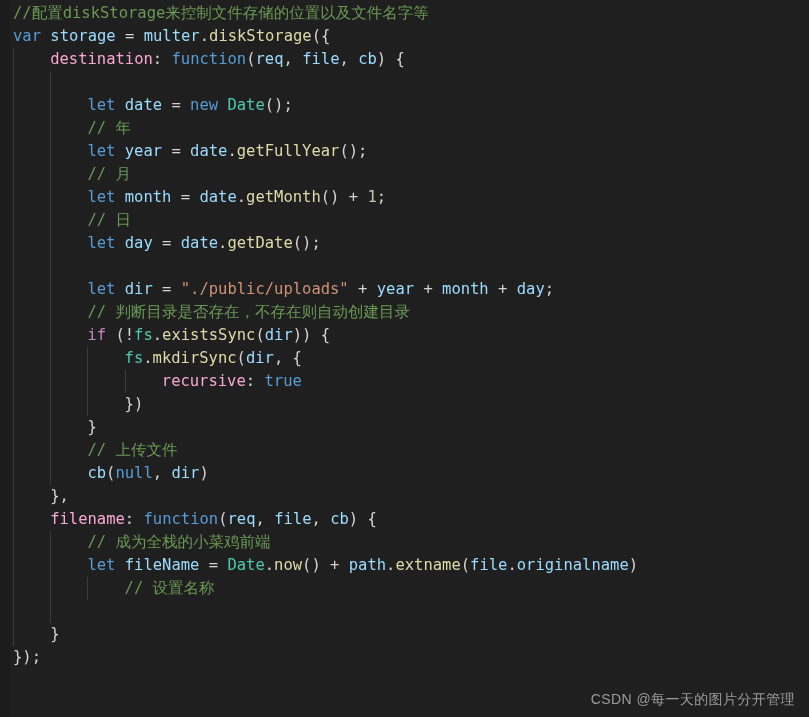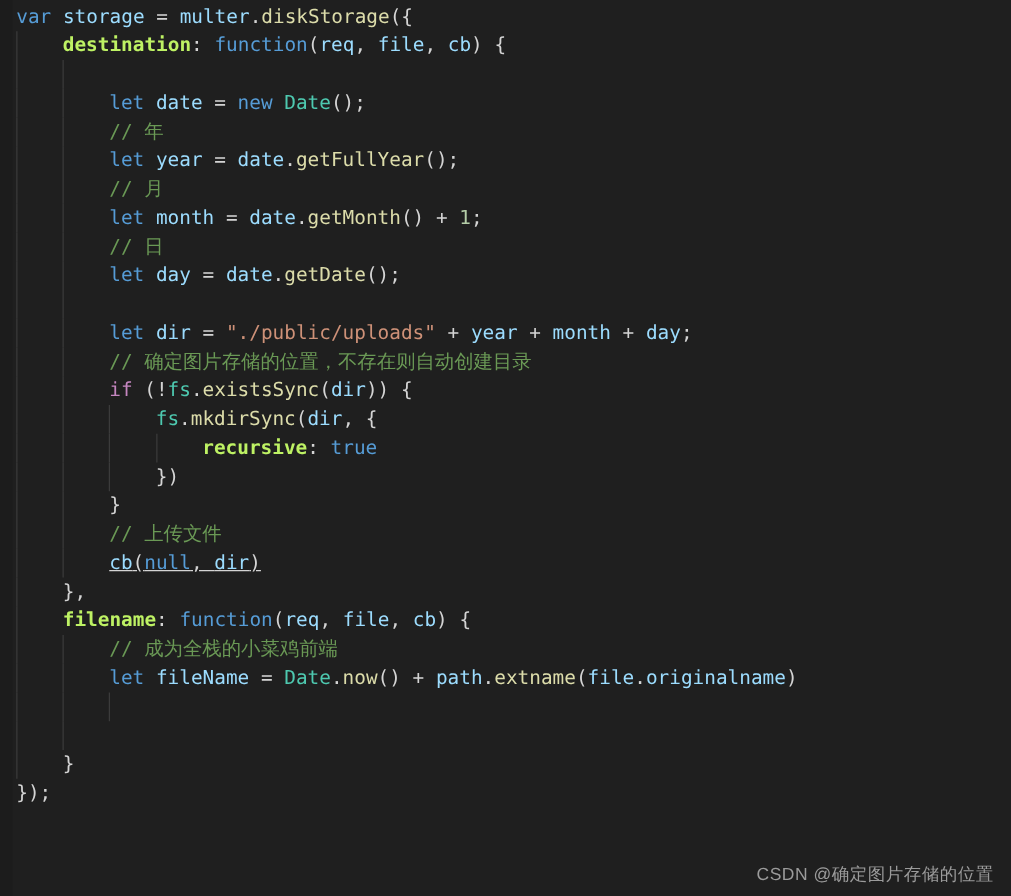--- a/index.html
+++ b/index.html
@@ -64,63 +64,64 @@
   
   .cmt   { color: #6a9955; }
   .kw    { color: #569cd6; }   
   .ctrl  { color: #c586c0; }   
   .var   { color: #9cdcfe; }   
   .fn    { color: #dcdcaa; }   
   .type  { color: #4ec9b0; }   
   .str   { color: #ce9178; }   
   .num   { color: #b5cea8; }   
   .pun   { color: #d4d4d4; }   
-  .prop  { color: #bef264; font-weight: bold; }   
+  .prop  { color: #f9a8d4; }   
 
   .watermark {
     position: absolute;
     right: 14px;
     bottom: 8px;
     font-family: "Liberation Sans", sans-serif;
     font-size: 14px;
     color: #9b9b9b;
     letter-spacing: 0.4px;
     z-index: 5;
     white-space: pre;
   }
 </style>
 </head>
 <body>
 
 <div id="editor">
   <div class="gutter-strip"></div>
   <div id="code-area">
+      <div class="code-line"><span class="line-content" style="margin-left: 0px;"><span class="cmt">//配置diskStorage来控制文件存储的位置以及文件名字等</span></span></div>
       <div class="code-line"><span class="line-content" style="margin-left: 0px;"><span class="kw">var</span><span class="pun"> </span><span class="var">storage</span><span class="pun"> </span><span class="pun">=</span><span class="pun"> </span><span class="var">multer</span><span class="pun">.</span><span class="fn">diskStorage</span><span class="pun">({</span></span></div>
       <div class="code-line"><div class="indent-guide" style="left: 13px;"></div><span class="line-content" style="margin-left: 37.2px;"><span class="prop">destination</span><span class="pun">: </span><span class="kw">function</span><span class="pun">(</span><span class="var">req</span><span class="pun">, </span><span class="var">file</span><span class="pun">, </span><span class="var">cb</span><span class="pun">) {</span></span></div>
       <div class="code-line"><div class="indent-guide" style="left: 13px;"></div><div class="indent-guide" style="left: 50.2px;"></div></div>
       <div class="code-line"><div class="indent-guide" style="left: 13px;"></div><div class="indent-guide" style="left: 50.2px;"></div><span class="line-content" style="margin-left: 74.4px;"><span class="kw">let</span><span class="pun"> </span><span class="var">date</span><span class="pun"> = </span><span class="kw">new</span><span class="pun"> </span><span class="type">Date</span><span class="pun">();</span></span></div>
       <div class="code-line"><div class="indent-guide" style="left: 13px;"></div><div class="indent-guide" style="left: 50.2px;"></div><span class="line-content" style="margin-left: 74.4px;"><span class="cmt">// 年</span></span></div>
       <div class="code-line"><div class="indent-guide" style="left: 13px;"></div><div class="indent-guide" style="left: 50.2px;"></div><span class="line-content" style="margin-left: 74.4px;"><span class="kw">let</span><span class="pun"> </span><span class="var">year</span><span class="pun"> = </span><span class="var">date</span><span class="pun">.</span><span class="fn">getFullYear</span><span class="pun">();</span></span></div>
       <div class="code-line"><div class="indent-guide" style="left: 13px;"></div><div class="indent-guide" style="left: 50.2px;"></div><span class="line-content" style="margin-left: 74.4px;"><span class="cmt">// 月</span></span></div>
       <div class="code-line"><div class="indent-guide" style="left: 13px;"></div><div class="indent-guide" style="left: 50.2px;"></div><span class="line-content" style="margin-left: 74.4px;"><span class="kw">let</span><span class="pun"> </span><span class="var">month</span><span class="pun"> = </span><span class="var">date</span><span class="pun">.</span><span class="fn">getMonth</span><span class="pun">() + </span><span class="num">1</span><span class="pun">;</span></span></div>
       <div class="code-line"><div class="indent-guide" style="left: 13px;"></div><div class="indent-guide" style="left: 50.2px;"></div><span class="line-content" style="margin-left: 74.4px;"><span class="cmt">// 日</span></span></div>
       <div class="code-line"><div class="indent-guide" style="left: 13px;"></div><div class="indent-guide" style="left: 50.2px;"></div><span class="line-content" style="margin-left: 74.4px;"><span class="kw">let</span><span class="pun"> </span><span class="var">day</span><span class="pun"> = </span><span class="var">date</span><span class="pun">.</span><span class="fn">getDate</span><span class="pun">();</span></span></div>
       <div class="code-line"><div class="indent-guide" style="left: 13px;"></div><div class="indent-guide" style="left: 50.2px;"></div></div>
       <div class="code-line"><div class="indent-guide" style="left: 13px;"></div><div class="indent-guide" style="left: 50.2px;"></div><span class="line-content" style="margin-left: 74.4px;"><span class="kw">let</span><span class="pun"> </span><span class="var">dir</span><span class="pun"> = </span><span class="str">"./public/uploads"</span><span class="pun"> + </span><span class="var">year</span><span class="pun"> + </span><span class="var">month</span><span class="pun"> + </span><span class="var">day</span><span class="pun">;</span></span></div>
-      <div class="code-line"><div class="indent-guide" style="left: 13px;"></div><div class="indent-guide" style="left: 50.2px;"></div><span class="line-content" style="margin-left: 74.4px;"><span class="cmt">// 确定图片存储的位置，不存在则自动创建目录</span></span></div>
+      <div class="code-line"><div class="indent-guide" style="left: 13px;"></div><div class="indent-guide" style="left: 50.2px;"></div><span class="line-content" style="margin-left: 74.4px;"><span class="cmt">// 判断目录是否存在，不存在则自动创建目录</span></span></div>
       <div class="code-line"><div class="indent-guide" style="left: 13px;"></div><div class="indent-guide" style="left: 50.2px;"></div><span class="line-content" style="margin-left: 74.4px;"><span class="ctrl">if</span><span class="pun"> (!</span><span class="type">fs</span><span class="pun">.</span><span class="fn">existsSync</span><span class="pun">(</span><span class="var">dir</span><span class="pun">)) {</span></span></div>
       <div class="code-line"><div class="indent-guide" style="left: 13px;"></div><div class="indent-guide" style="left: 50.2px;"></div><div class="indent-guide" style="left: 87.4px;"></div><span class="line-content" style="margin-left: 111.6px;"><span class="type">fs</span><span class="pun">.</span><span class="fn">mkdirSync</span><span class="pun">(</span><span class="var">dir</span><span class="pun">, {</span></span></div>
       <div class="code-line"><div class="indent-guide" style="left: 13px;"></div><div class="indent-guide" style="left: 50.2px;"></div><div class="indent-guide" style="left: 87.4px;"></div><div class="indent-guide" style="left: 124.6px;"></div><span class="line-content" style="margin-left: 148.8px;"><span class="prop">recursive</span><span class="pun">: </span><span class="kw">true</span></span></div>
       <div class="code-line"><div class="indent-guide" style="left: 13px;"></div><div class="indent-guide" style="left: 50.2px;"></div><div class="indent-guide" style="left: 87.4px;"></div><span class="line-content" style="margin-left: 111.6px;"><span class="pun">})</span></span></div>
       <div class="code-line"><div class="indent-guide" style="left: 13px;"></div><div class="indent-guide" style="left: 50.2px;"></div><span class="line-content" style="margin-left: 74.4px;"><span class="pun">}</span></span></div>
       <div class="code-line"><div class="indent-guide" style="left: 13px;"></div><div class="indent-guide" style="left: 50.2px;"></div><span class="line-content" style="margin-left: 74.4px;"><span class="cmt">// 上传文件</span></span></div>
-      <div class="code-line"><div class="indent-guide" style="left: 13px;"></div><div class="indent-guide" style="left: 50.2px;"></div><span class="line-content" style="margin-left: 74.4px; text-decoration: underline;"><span class="var">cb</span><span class="pun">(</span><span class="kw">null</span><span class="pun">, </span><span class="var">dir</span><span class="pun">)</span></span></div>
+      <div class="code-line"><div class="indent-guide" style="left: 13px;"></div><div class="indent-guide" style="left: 50.2px;"></div><span class="line-content" style="margin-left: 74.4px;"><span class="var">cb</span><span class="pun">(</span><span class="kw">null</span><span class="pun">, </span><span class="var">dir</span><span class="pun">)</span></span></div>
       <div class="code-line"><div class="indent-guide" style="left: 13px;"></div><span class="line-content" style="margin-left: 37.2px;"><span class="pun">},</span></span></div>
       <div class="code-line"><div class="indent-guide" style="left: 13px;"></div><span class="line-content" style="margin-left: 37.2px;"><span class="prop">filename</span><span class="pun">: </span><span class="kw">function</span><span class="pun">(</span><span class="var">req</span><span class="pun">, </span><span class="var">file</span><span class="pun">, </span><span class="var">cb</span><span class="pun">) {</span></span></div>
       <div class="code-line"><div class="indent-guide" style="left: 13px;"></div><div class="indent-guide" style="left: 50.2px;"></div><span class="line-content" style="margin-left: 74.4px;"><span class="cmt">// 成为全栈的小菜鸡前端</span></span></div>
       <div class="code-line"><div class="indent-guide" style="left: 13px;"></div><div class="indent-guide" style="left: 50.2px;"></div><span class="line-content" style="margin-left: 74.4px;"><span class="kw">let</span><span class="pun"> </span><span class="var">fileName</span><span class="pun"> = </span><span class="type">Date</span><span class="pun">.</span><span class="fn">now</span><span class="pun">() + </span><span class="var">path</span><span class="pun">.</span><span class="fn">extname</span><span class="pun">(</span><span class="var">file</span><span class="pun">.</span><span class="var">originalname</span><span class="pun">)</span></span></div>
-      <div class="code-line"><div class="indent-guide" style="left: 13px;"></div><div class="indent-guide" style="left: 50.2px;"></div><div class="indent-guide" style="left: 87.4px;"></div></div>
+      <div class="code-line"><div class="indent-guide" style="left: 13px;"></div><div class="indent-guide" style="left: 50.2px;"></div><div class="indent-guide" style="left: 87.4px;"></div><span class="line-content" style="margin-left: 111.6px;"><span class="cmt">// 设置名称</span></span></div>
       <div class="code-line"><div class="indent-guide" style="left: 13px;"></div><div class="indent-guide" style="left: 50.2px;"></div></div>
       <div class="code-line"><div class="indent-guide" style="left: 13px;"></div><span class="line-content" style="margin-left: 37.2px;"><span class="pun">}</span></span></div>
       <div class="code-line"><span class="line-content" style="margin-left: 0px;"><span class="pun">});</span></span></div>
     </div>
-  <div class="watermark">CSDN @确定图片存储的位置</div>
+  <div class="watermark">CSDN @每一天的图片分开管理</div>
 </div>
 
 </body></html>

